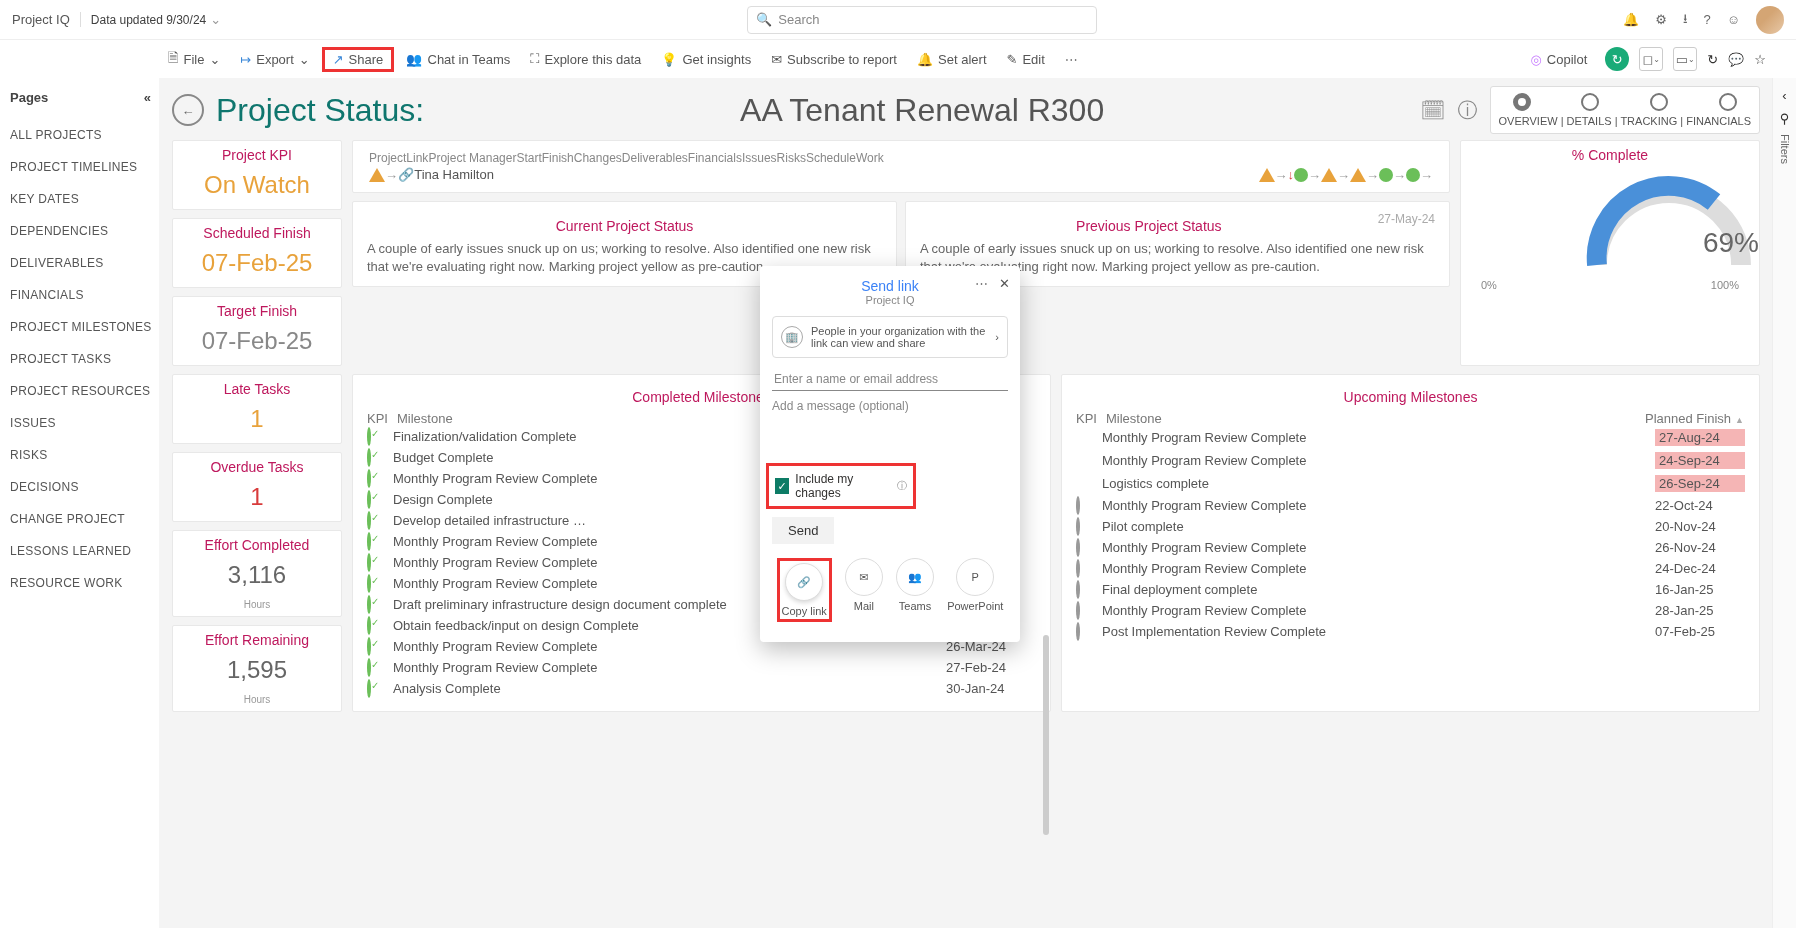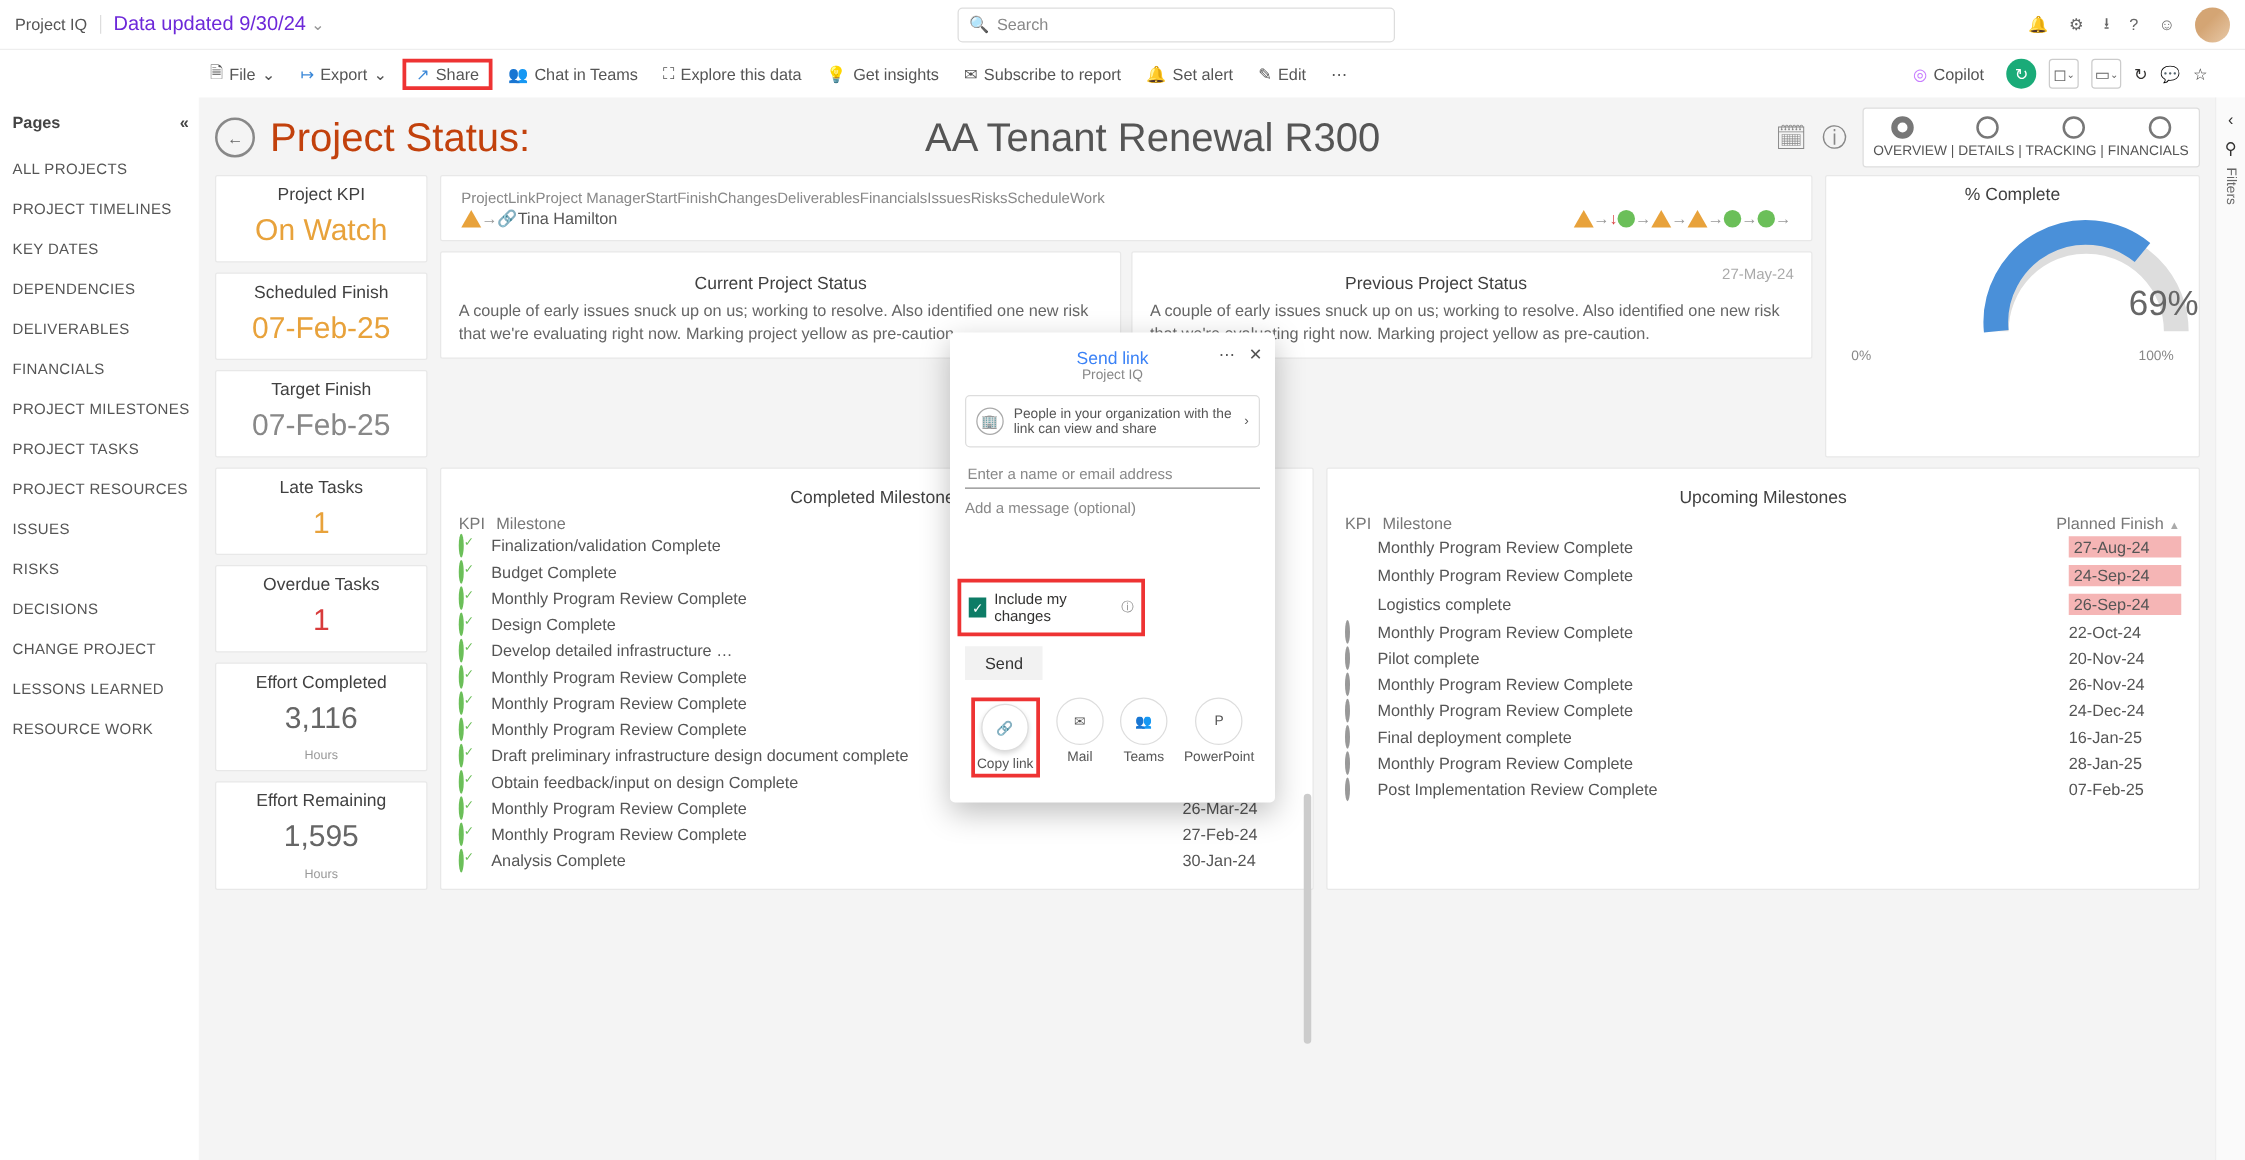--- a/index.html
+++ b/index.html
@@ -1,47 +1,47 @@
 <!DOCTYPE html>
 <html><head>
 <meta charset="utf-8">
 <style>
 html,body{margin:0;padding:0;font-family:"Segoe UI",Arial,sans-serif;background:#fff;color:#323130;font-size:13px}
 *{box-sizing:border-box}
 .app-header{display:flex;align-items:center;height:40px;border-bottom:1px solid #eee;padding:0 12px}
 .app-title{font-size:13px;color:#555;padding-right:10px;border-right:1px solid #ddd}
-.data-updated{font-size:16px;color:#6d28d9;padding-left:10px}
+.data-updated{font-size:12px;color:#404040;padding-left:10px}
 .search-box{margin-left:auto;margin-right:auto;width:350px;height:28px;background:#fff;border:1px solid #ddd;border-radius:4px;display:flex;align-items:center;padding:0 8px;color:#888}
 .header-icons{display:flex;gap:16px;align-items:center;color:#666}
 .avatar{width:28px;height:28px;border-radius:50%;background:linear-gradient(135deg,#d4a574 40%,#e8c9a8);}
 .toolbar{display:flex;align-items:center;height:38px;padding-left:160px;gap:4px;position:relative}
 .tb-item{display:flex;align-items:center;gap:5px;padding:4px 8px;color:#555;font-size:13px;cursor:pointer}
 .tb-share{border:3px solid #e33;padding:2px 8px}
 .tb-right{margin-left:auto;display:flex;gap:10px;align-items:center;padding-right:30px}
 .tb-rbtn{width:24px;height:24px;border:1px solid #ccc;border-radius:3px;display:flex;align-items:center;justify-content:center;color:#666}
 .green-circle{width:24px;height:24px;background:#1aab78;border-radius:50%;display:flex;align-items:center;justify-content:center}
 .main{display:flex;height:calc(100vh - 78px)}
 .sidebar{width:160px;padding:12px 0 12px 10px;border-right:1px solid #f5f5f5}
 .sidebar-hdr{font-weight:600;color:#444;margin-bottom:14px;display:flex;justify-content:space-between;padding-right:8px}
 .sb-item{font-size:12px;color:#555;padding:9px 0;cursor:pointer;letter-spacing:.3px}
 .canvas{flex:1;background:#f4f4f4;padding:8px 12px 8px 12px;position:relative;overflow:hidden}
 .filters-rail{width:24px;background:#fafafa;border-left:1px solid #eee;display:flex;flex-direction:column;align-items:center;padding-top:10px;gap:8px}
 .filters-rail .txt{writing-mode:vertical-lr;font-size:11px;color:#666}
 .page-header{display:flex;align-items:center;gap:12px;margin-bottom:6px}
 .back-btn{width:32px;height:32px;border:2px solid #888;border-radius:50%;display:flex;align-items:center;justify-content:center;color:#666}
-.page-title{font-size:32px;font-weight:300;color:#c2410c;flex:0 0 auto}
+.page-title{font-size:32px;font-weight:300;color:#0f766e;flex:0 0 auto}
 .project-name{font-size:32px;font-weight:400;color:#555;flex:1;text-align:center}
 .nav-radios{background:#fff;border:1px solid #ddd;border-radius:3px;padding:6px 8px;display:flex;flex-direction:column;gap:4px}
 .nav-radios .row{display:flex;gap:22px;justify-content:space-around}
 .radio{width:18px;height:18px;border:2px solid #777;border-radius:50%}
 .radio.sel{border-width:5px}
 .nav-labels{font-size:11px;color:#555}
 .grid{display:grid;grid-template-columns:170px 1fr 300px;gap:10px}
 .card{background:#fff;border:1px solid #e8e8e8;border-radius:2px}
-.card-title{font-size:14px;font-weight:300;color:#404040;text-align:center;padding:6px 0}
+.card-title{font-size:14px;font-weight:300;color:#be185d;text-align:center;padding:6px 0}
 .big-val{font-size:24px;font-weight:300;text-align:center;padding:2px 0 10px}
 .amber{color:#e8a23b}
 .tiny{font-size:10px;color:#999;text-align:center;padding-bottom:6px}
 .left-stack{display:flex;flex-direction:column;gap:8px}
 .status-row{display:flex;gap:8px}
 .status-table{padding:10px 16px;font-size:13px}
 .cols{display:flex;justify-content:flex-start;color:#888;font-size:12px;margin-bottom:2px}
 .icons-row{display:flex;justify-content:space-between;align-items:center}
 .tri{width:0;height:0;border-left:8px solid transparent;border-right:8px solid transparent;border-bottom:14px solid #e8a23b}
 .arr{color:#999}

